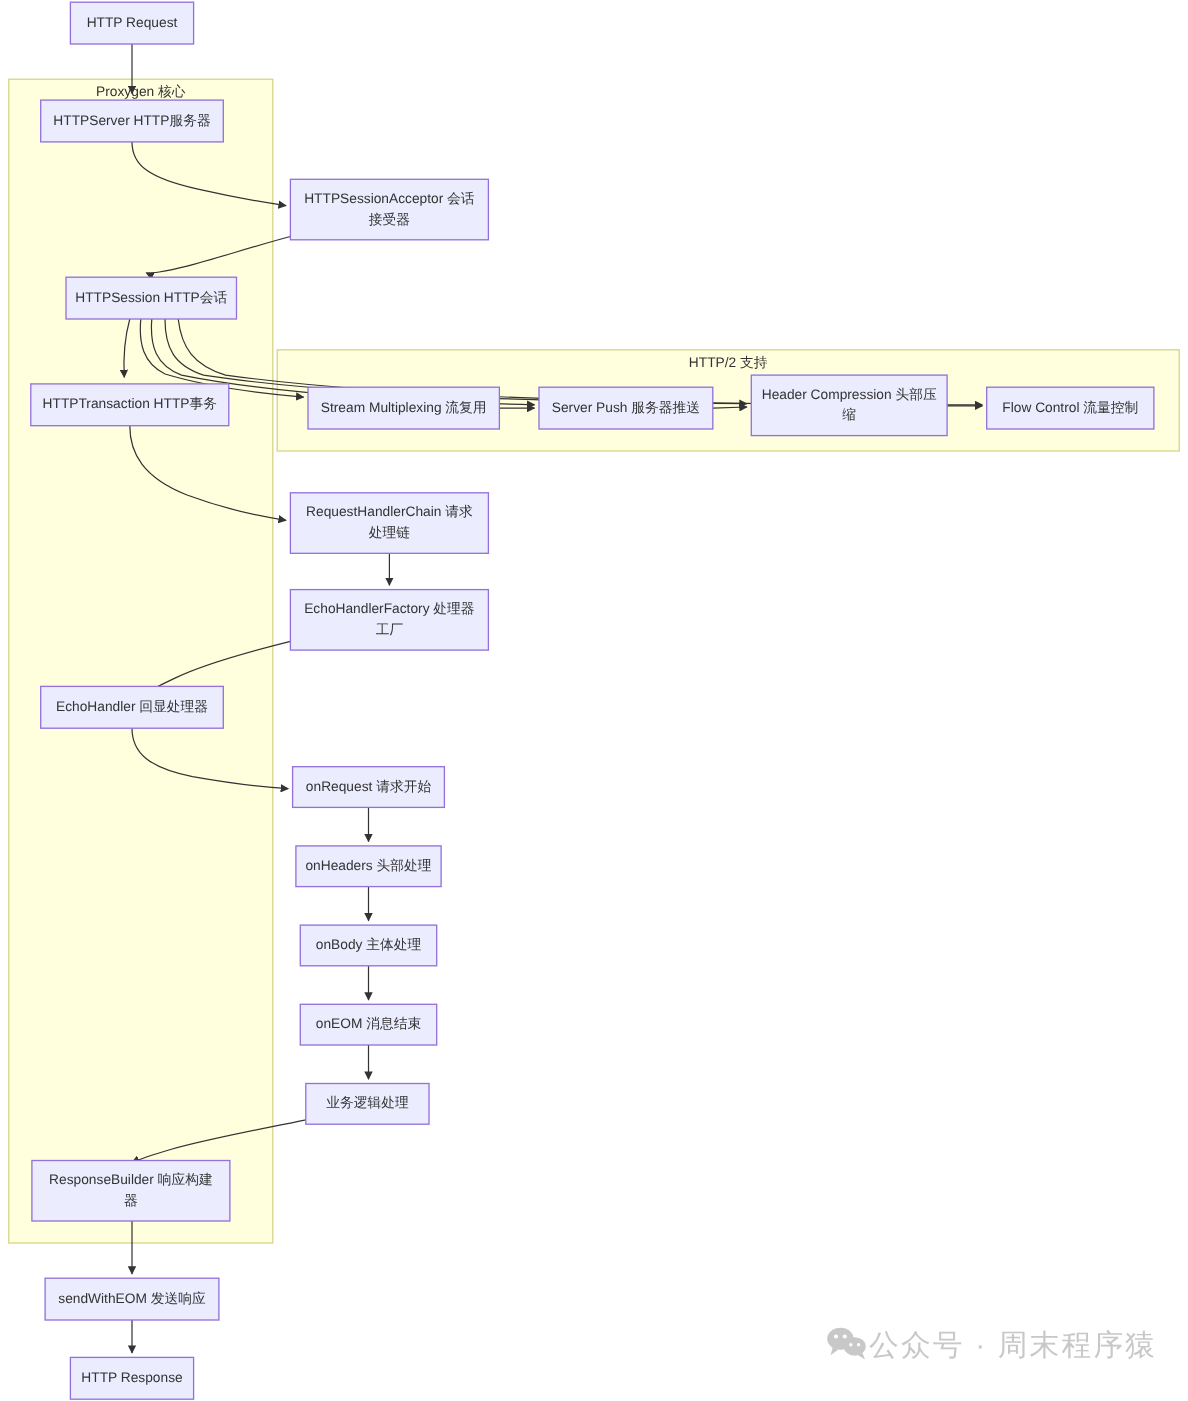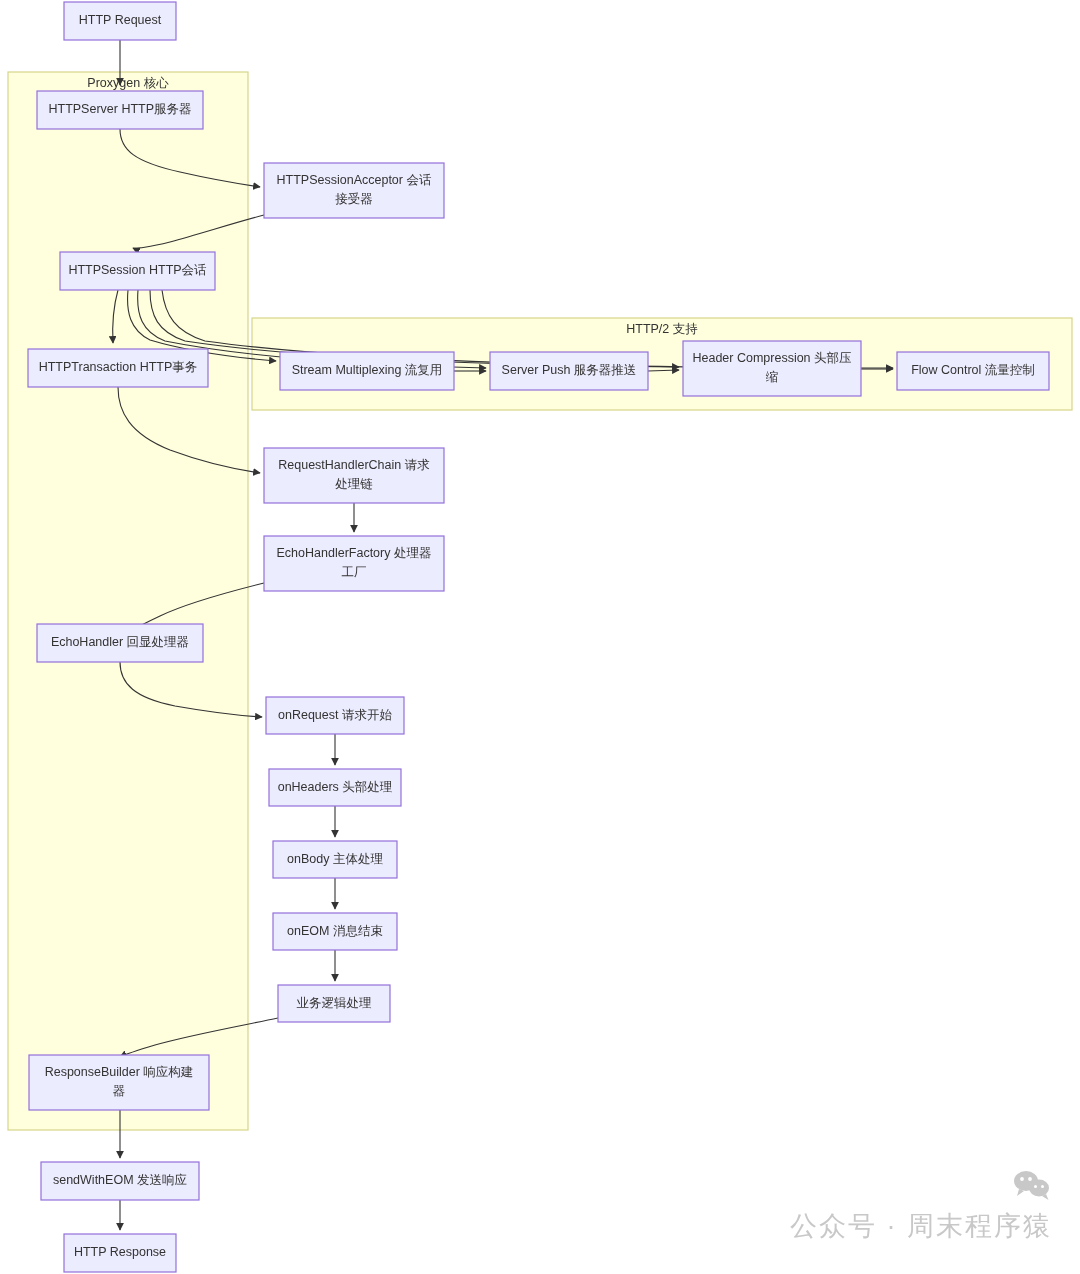--- a/index.html
+++ b/index.html
@@ -51,27 +51,26 @@
   .edge-path {
     fill: none;
     stroke: #333333;
     stroke-width: 1.1px;
   }
   .watermark {
     position: absolute;
     right: 28px;
     bottom: 30px;
     display: flex;
-    align-items: flex-end;
+    align-items: flex-start;
     color: #c8c8c8;
     font-size: 27px;
     letter-spacing: 2px;
     font-family: "Liberation Sans", "DejaVu Sans", sans-serif;
     user-select: none;
-    flex-direction: column;
   }
   .watermark-icon {
     display: block;
   }
 </style>
 </head>
 <body>
 
 <div id="canvas">
 

